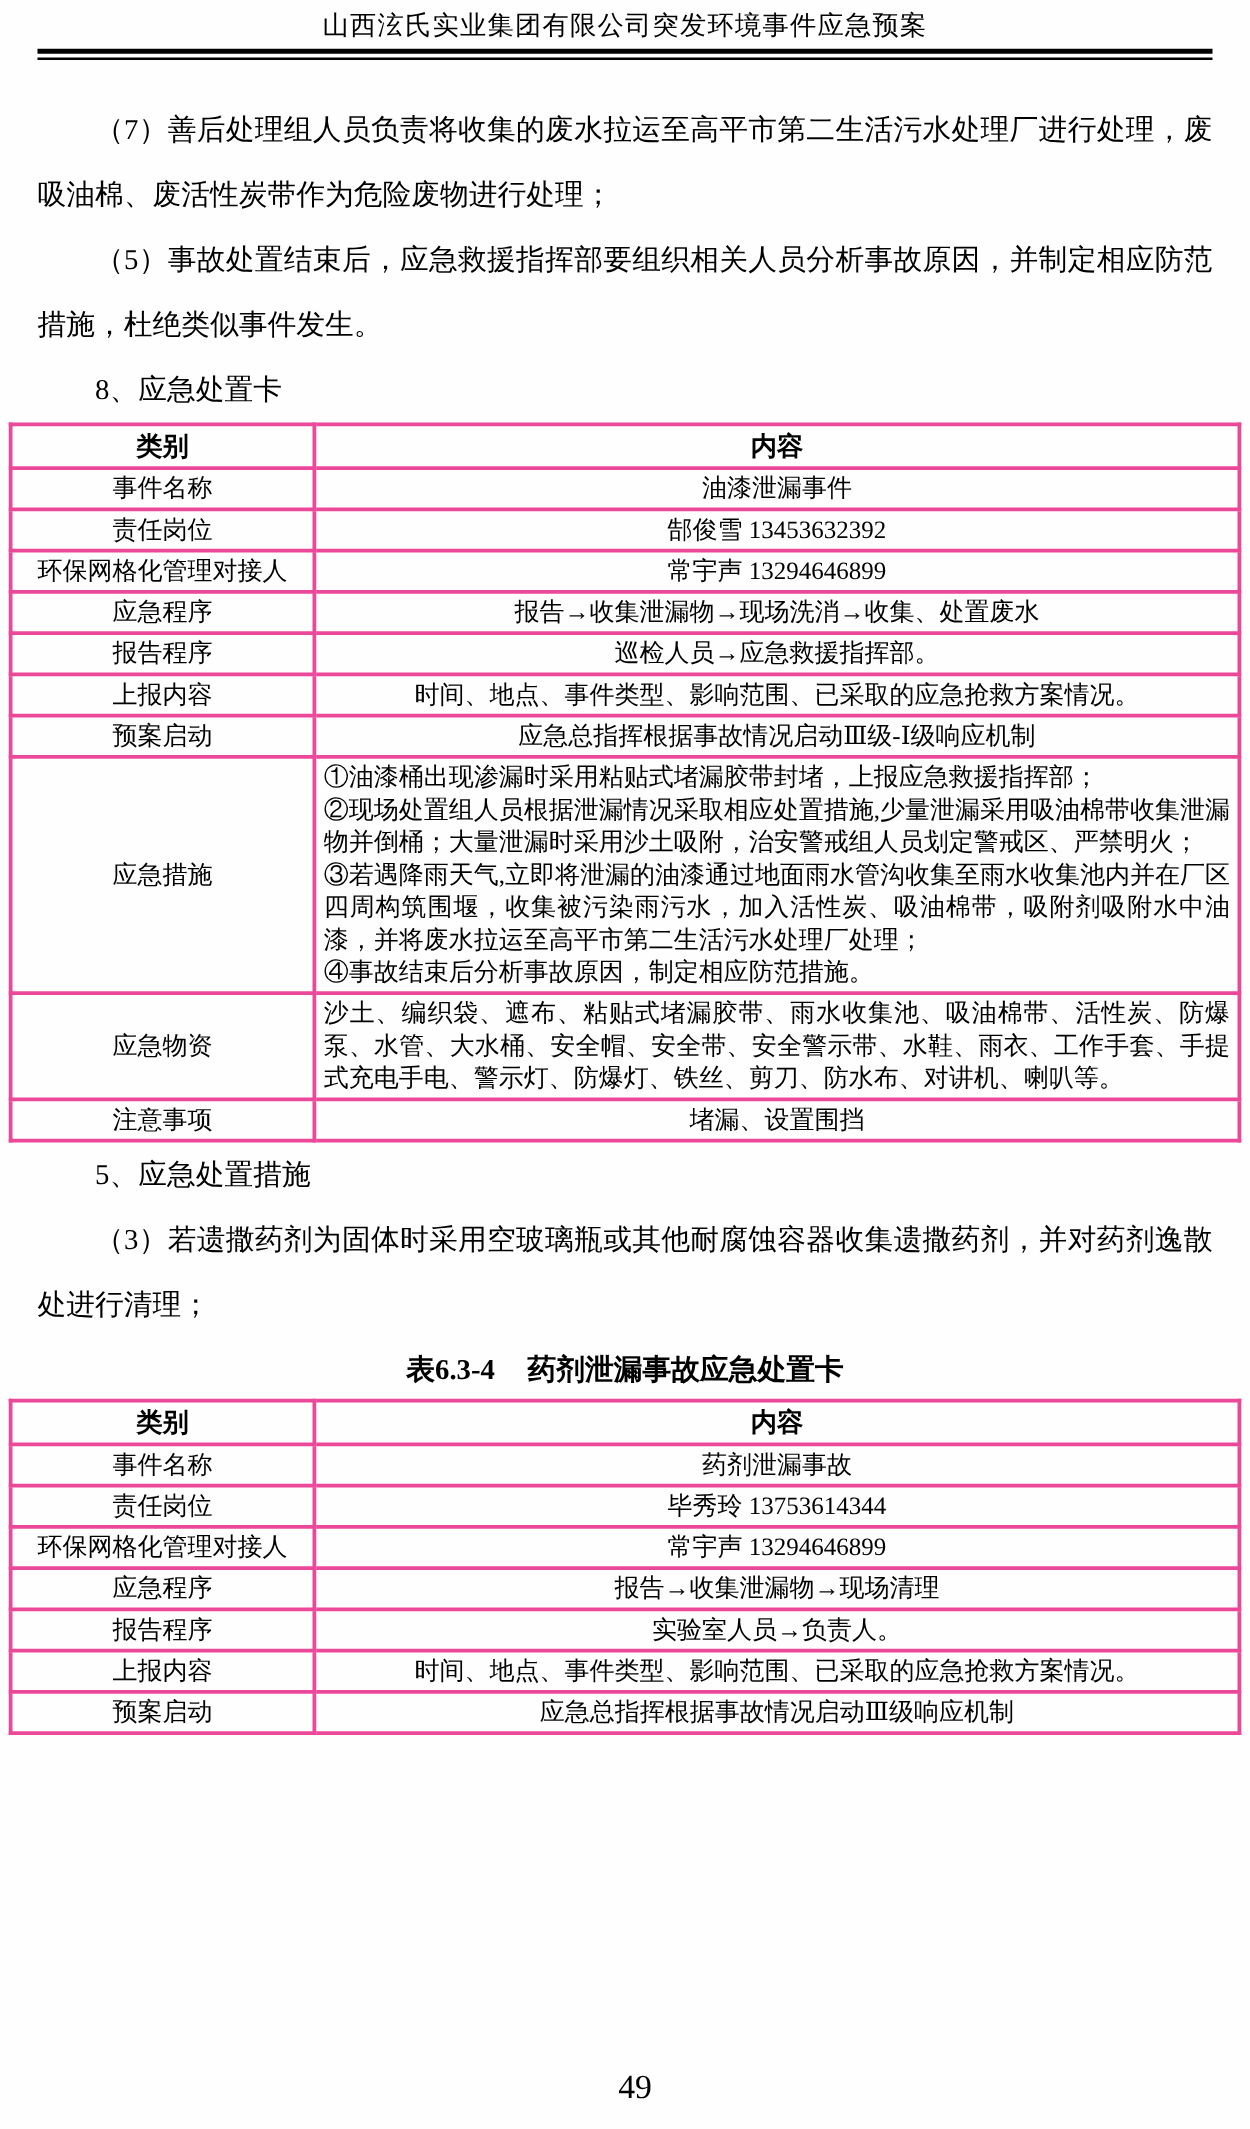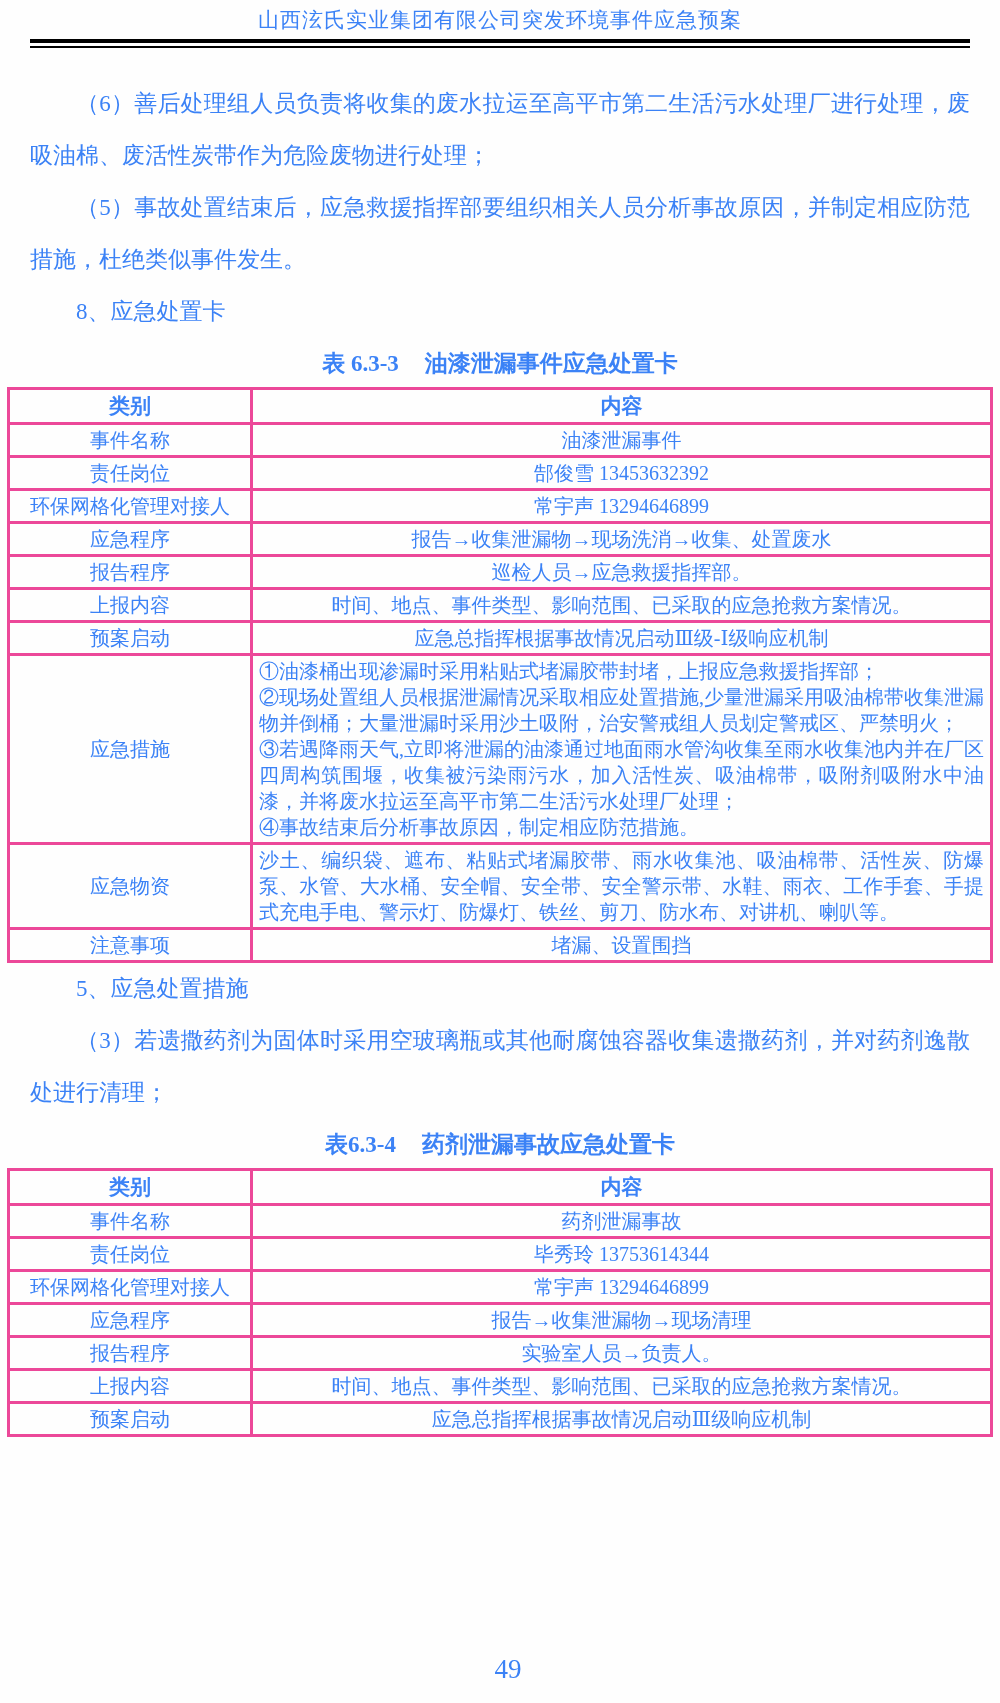--- a/index.html
+++ b/index.html
@@ -2,21 +2,21 @@
 <html><head>
 <meta charset="utf-8">
 <style>
   html,body{margin:0;padding:0;background:#ffffff;}
   .page{
     position:relative;
     width:1000px;height:1703px;
     background:#fefefe;
     overflow:hidden;
     font-family:"Liberation Serif","DejaVu Serif",serif;
-    color:#3b82f6;
+    color:#000000;
   }
   .running-header{
     padding-top:6px;
     text-align:center;
     font-size:21px;
     letter-spacing:1px;
   }
   .header-rule{
     margin:5px 30px 0 30px;
     height:3px;
@@ -72,27 +72,24 @@
   }
 </style>
 </head>
 <body>
 
 <div class="page">
 
   <div class="running-header">山西泫氏实业集团有限公司突发环境事件应急预案</div>
   <div class="header-rule"></div>
 
-  <p class="body-para first-para">（6）善后处理组人员负责将收集的废水拉运至高平市第二生活污水处理厂进行处理，废吸油棉、废活性炭带作为危险废物进行处理；</p>
+  <p class="body-para first-para">（7）善后处理组人员负责将收集的废水拉运至高平市第二生活污水处理厂进行处理，废吸油棉、废活性炭带作为危险废物进行处理；</p>
   <p class="body-para">（5）事故处置结束后，应急救援指挥部要组织相关人员分析事故原因，并制定相应防范措施，杜绝类似事件发生。</p>
   <p class="body-para no-justify">8、应急处置卡</p>
 
-  <div class="table-caption">
-    <span class="cap-no">表 6.3-3</span><span>油漆泄漏事件应急处置卡</span>
-  </div>
 
   <table class="card-table">
     <colgroup>
         <col style="width:243px">
         <col>
       </colgroup>
     <tbody>
       <tr class="header-row">
         <td class="label-cell">类别</td>
         <td class="value-cell">内容</td>

